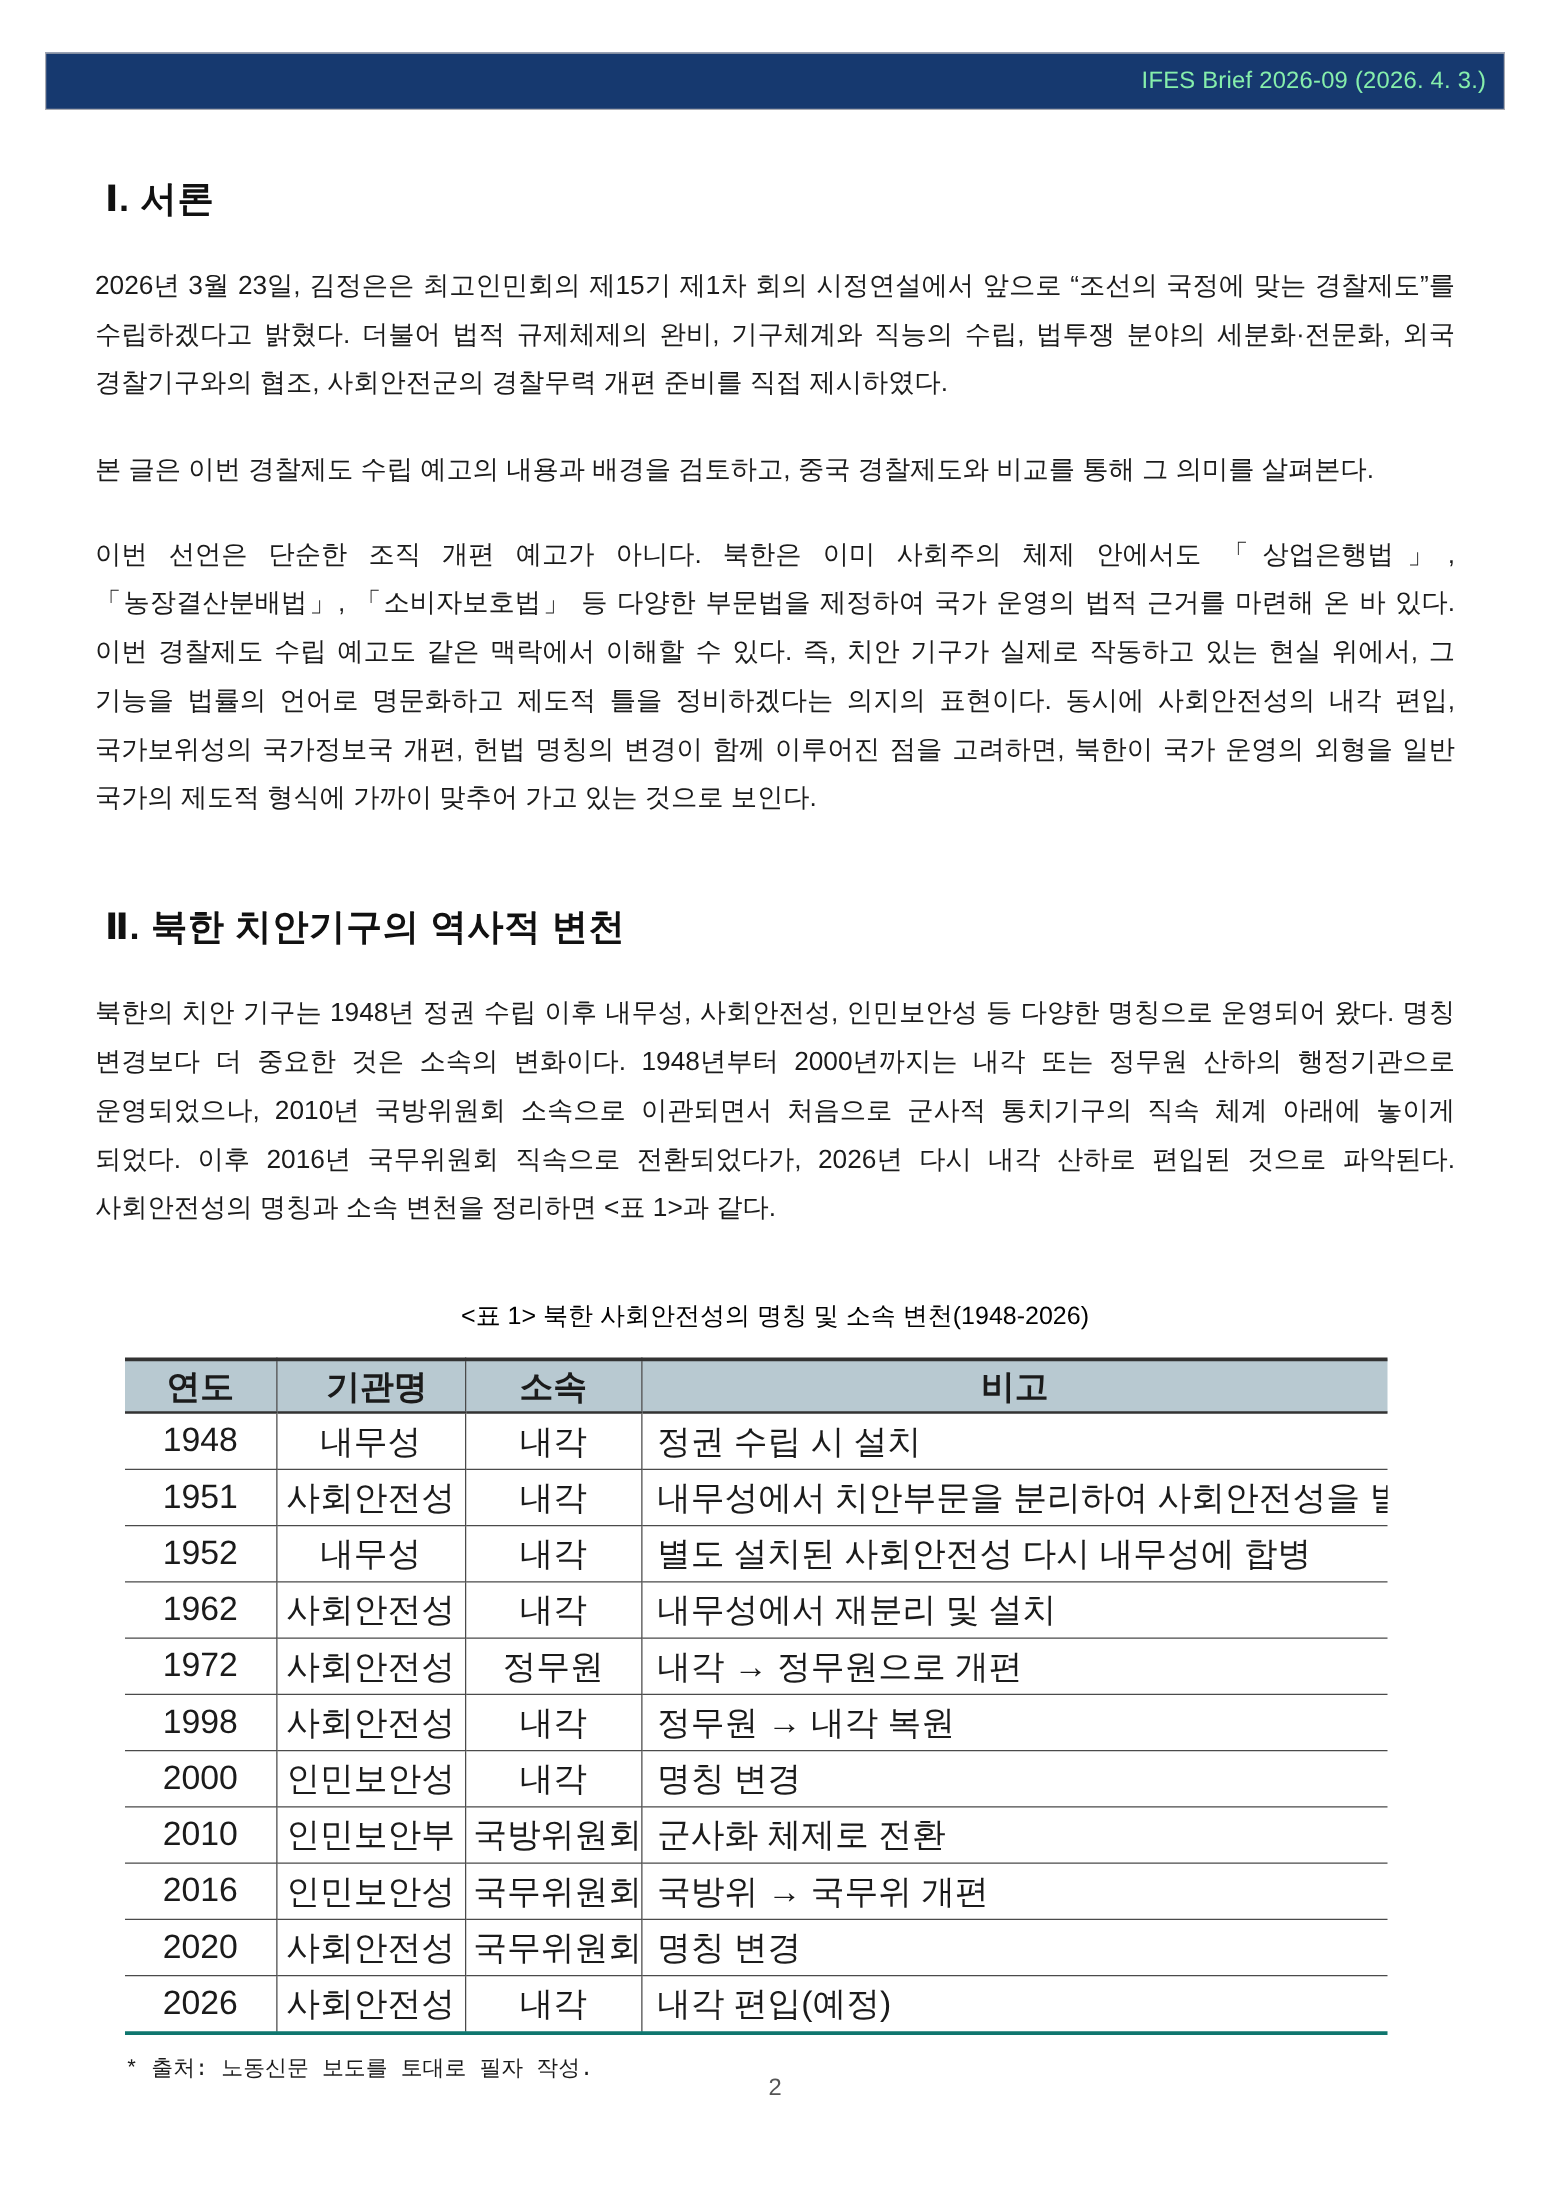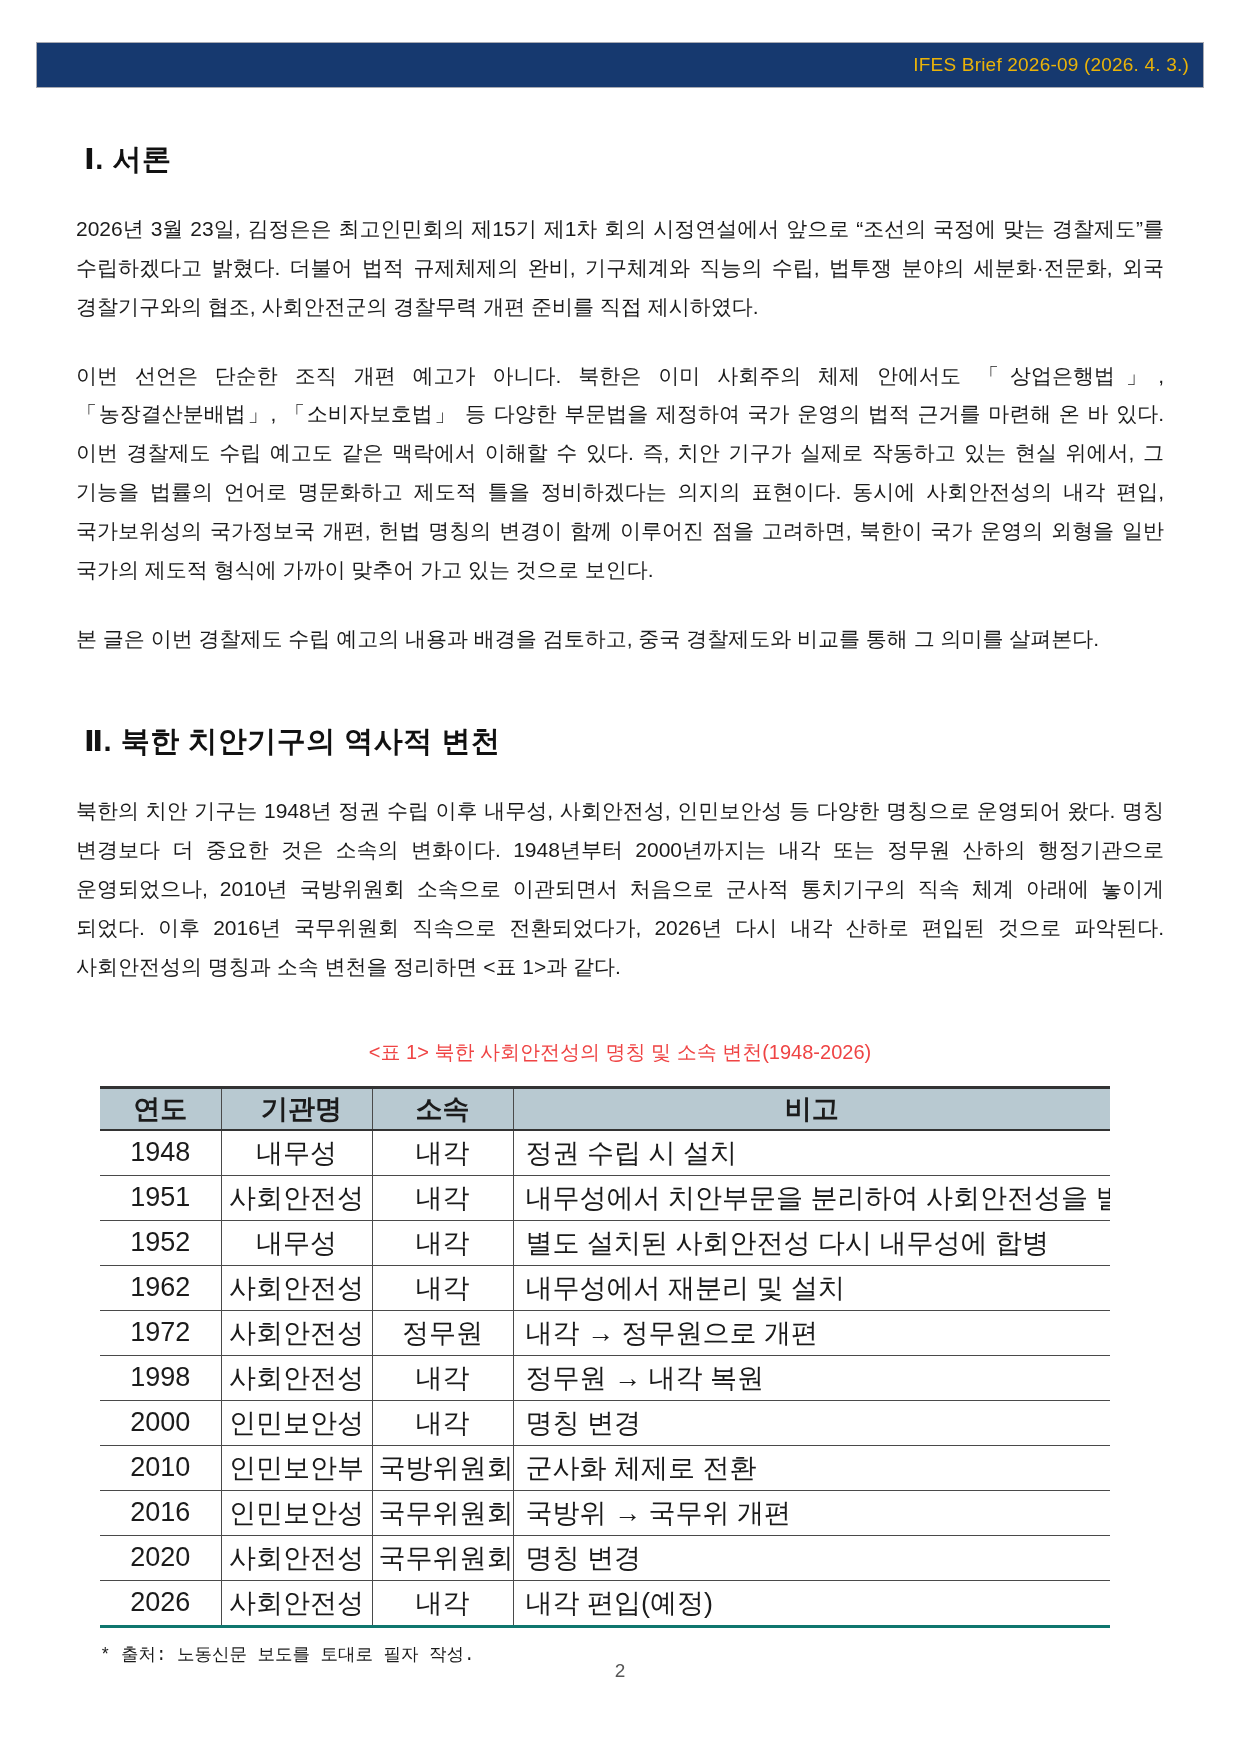--- a/index.html
+++ b/index.html
@@ -51,21 +51,21 @@
     line-height: 1.85;
     text-align: justify;
     margin: 30px 0 0 0;
     word-break: keep-all;
     overflow-wrap: break-word;
   }
   .table-caption {
     text-align: center;
     font-size: 20px;
     margin-top: 52px;
-    color: #ef4444;
+    color: #000000;
   }
   table.data-table {
     border-collapse: collapse;
     margin: 20px 0 0 24px;
     width: 1010px;
     table-layout: fixed;
     border-top: 3px solid #333333;
     border-bottom: 3px solid #0f766e;
     font-size: 27px;
   }
@@ -116,32 +116,32 @@
     font-size: 19px;
     color: #555555;
   }
 </style>
 </head>
 <body>
 
 <div class="page">
 
   <div class="header-bar" style="background: rgb(22, 57, 111);">
-    <span class="brief-label" style="color: #eab308;">IFES Brief 2026-09 (2026. 4. 3.)</span>
+    <span class="brief-label" style="color: #86efac;">IFES Brief 2026-09 (2026. 4. 3.)</span>
   </div>
 
   <div class="content">
 
     <h1 class="section-heading">Ⅰ. 서론</h1>
 
     <p class="body-para">2026년 3월 23일, 김정은은 최고인민회의 제15기 제1차 회의 시정연설에서 앞으로 “조선의 국정에 맞는 경찰제도”를 수립하겠다고 밝혔다. 더불어 법적 규제체제의 완비, 기구체계와 직능의 수립, 법투쟁 분야의 세분화·전문화, 외국 경찰기구와의 협조, 사회안전군의 경찰무력 개편 준비를 직접 제시하였다.</p>
 
+    <p class="body-para">본 글은 이번 경찰제도 수립 예고의 내용과 배경을 검토하고, 중국 경찰제도와 비교를 통해 그 의미를 살펴본다.</p>
+
     <p class="body-para">이번 선언은 단순한 조직 개편 예고가 아니다. 북한은 이미 사회주의 체제 안에서도 「상업은행법」, 「농장결산분배법」, 「소비자보호법」 등 다양한 부문법을 제정하여 국가 운영의 법적 근거를 마련해 온 바 있다. 이번 경찰제도 수립 예고도 같은 맥락에서 이해할 수 있다. 즉, 치안 기구가 실제로 작동하고 있는 현실 위에서, 그 기능을 법률의 언어로 명문화하고 제도적 틀을 정비하겠다는 의지의 표현이다. 동시에 사회안전성의 내각 편입, 국가보위성의 국가정보국 개편, 헌법 명칭의 변경이 함께 이루어진 점을 고려하면, 북한이 국가 운영의 외형을 일반 국가의 제도적 형식에 가까이 맞추어 가고 있는 것으로 보인다.</p>
-
-    <p class="body-para">본 글은 이번 경찰제도 수립 예고의 내용과 배경을 검토하고, 중국 경찰제도와 비교를 통해 그 의미를 살펴본다.</p>
 
     <h1 class="section-heading second">Ⅱ. 북한 치안기구의 역사적 변천</h1>
 
     <p class="body-para">북한의 치안 기구는 1948년 정권 수립 이후 내무성, 사회안전성, 인민보안성 등 다양한 명칭으로 운영되어 왔다. 명칭 변경보다 더 중요한 것은 소속의 변화이다. 1948년부터 2000년까지는 내각 또는 정무원 산하의 행정기관으로 운영되었으나, 2010년 국방위원회 소속으로 이관되면서 처음으로 군사적 통치기구의 직속 체계 아래에 놓이게 되었다. 이후 2016년 국무위원회 직속으로 전환되었다가, 2026년 다시 내각 산하로 편입된 것으로 파악된다. 사회안전성의 명칭과 소속 변천을 정리하면 &lt;표 1&gt;과 같다.</p>
 
     <div class="table-caption">&lt;표 1&gt; 북한 사회안전성의 명칭 및 소속 변천(1948-2026)</div>
 
     <table class="data-table">
       <colgroup>
         <col class="c0">

